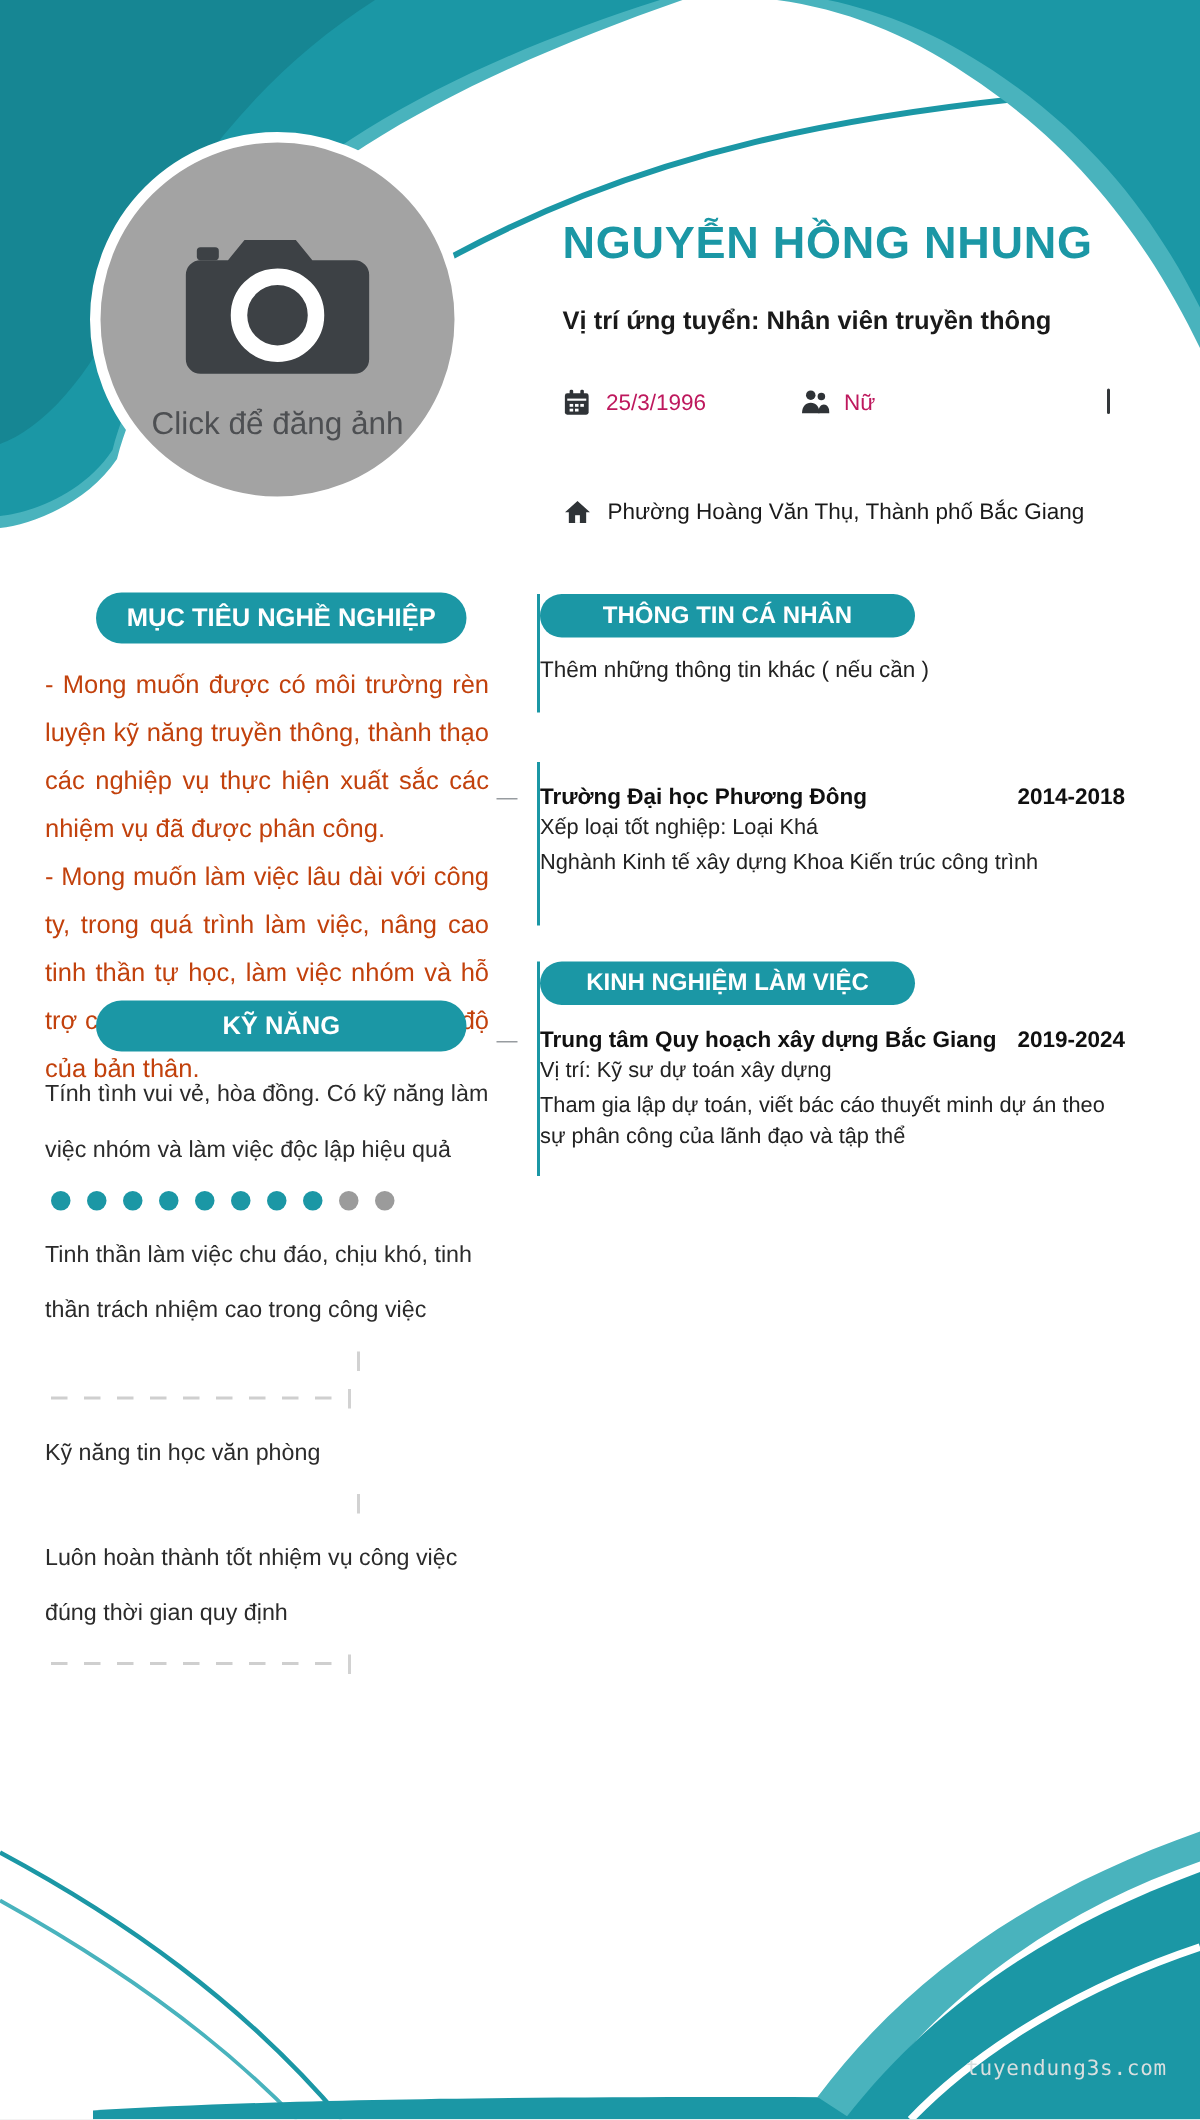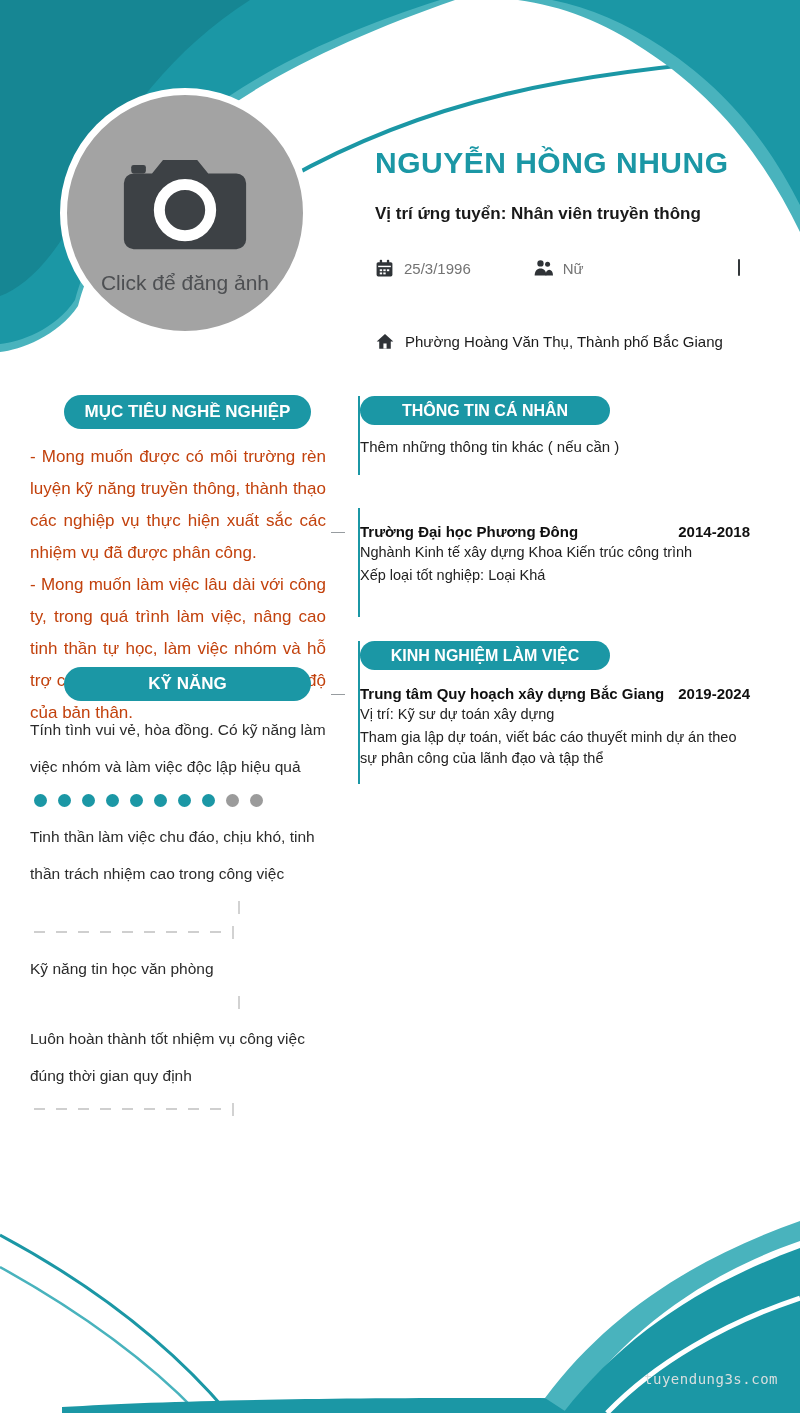--- a/index.html
+++ b/index.html
@@ -14,21 +14,21 @@
 
   
   .photo { position:absolute; left:60px; top:88px; width:250px; height:250px; border-radius:50%;
            background:#a3a3a3; border:7px solid #ffffff; z-index:2; cursor:pointer;
            display:flex; flex-direction:column; align-items:center; justify-content:center; padding-top:18px; }
   .photo-label { font-size:21px; color:#4d4f52; margin-top:12px; }
 
   
   .name { position:absolute; left:375px; top:146px; font-size:30px; font-weight:bold; color:#1b97a5; letter-spacing:0.5px; z-index:2;text-align:right; }
   .position { position:absolute; left:375px; top:204px; font-size:17px; font-weight:bold; color:#1a1a1a; z-index:2; }
-  .info-row { position:absolute; left:375px; top:256px; width:405px; height:24px; display:flex; align-items:center; font-size:15px; color:#737373; z-index:2; }
+  .info-row { position:absolute; left:375px; top:256px; width:405px; height:24px; display:flex; align-items:center; font-size:15px; color:#be185d; z-index:2; }
   .info-item { display:flex; align-items:center; gap:10px; }
   .info-item + .info-item { margin-left:62px; }
   .phone-fragment { position:absolute; left:363px; top:3px; width:2px; height:17px; background:#33373a; border-radius:1px; }
   .address-row { position:absolute; left:375px; top:332px; display:flex; align-items:center; gap:10px; font-size:15px; color:#1a1a1a; z-index:2; }
 
   
   .pill { background:#1b97a5; color:#ffffff; font-weight:bold; text-align:center; border-radius:18px;
           display:flex; align-items:center; justify-content:center; }
   .left-pill { position:absolute; width:247px; height:34px; font-size:17px; z-index:2; }
   .pill-objective { left:64px; top:395px; }
@@ -204,22 +204,22 @@
     <div class="pill right-pill">THÔNG TIN CÁ NHÂN</div>
     <div class="note">Thêm những thông tin khác ( nếu cần )</div>
   </div>
 
   <div class="rsection sec-edu">
     <div class="entry">
       <div class="entry-head">
         <span>Trường Đại học Phương Đông</span>
         <span>2014-2018</span>
       </div>
+      <div class="entry-line">Xếp loại tốt nghiệp: Loại Khá</div>
       <div class="entry-line">Nghành Kinh tế xây dựng Khoa Kiến trúc công trình</div>
-      <div class="entry-line">Xếp loại tốt nghiệp: Loại Khá</div>
     </div>
   </div>
 
   <div class="rsection sec-exp">
     <div class="pill right-pill">KINH NGHIỆM LÀM VIỆC</div>
     <div class="entry">
       <div class="entry-head">
         <span>Trung tâm Quy hoạch xây dựng Bắc Giang</span>
         <span>2019-2024</span>
       </div>

